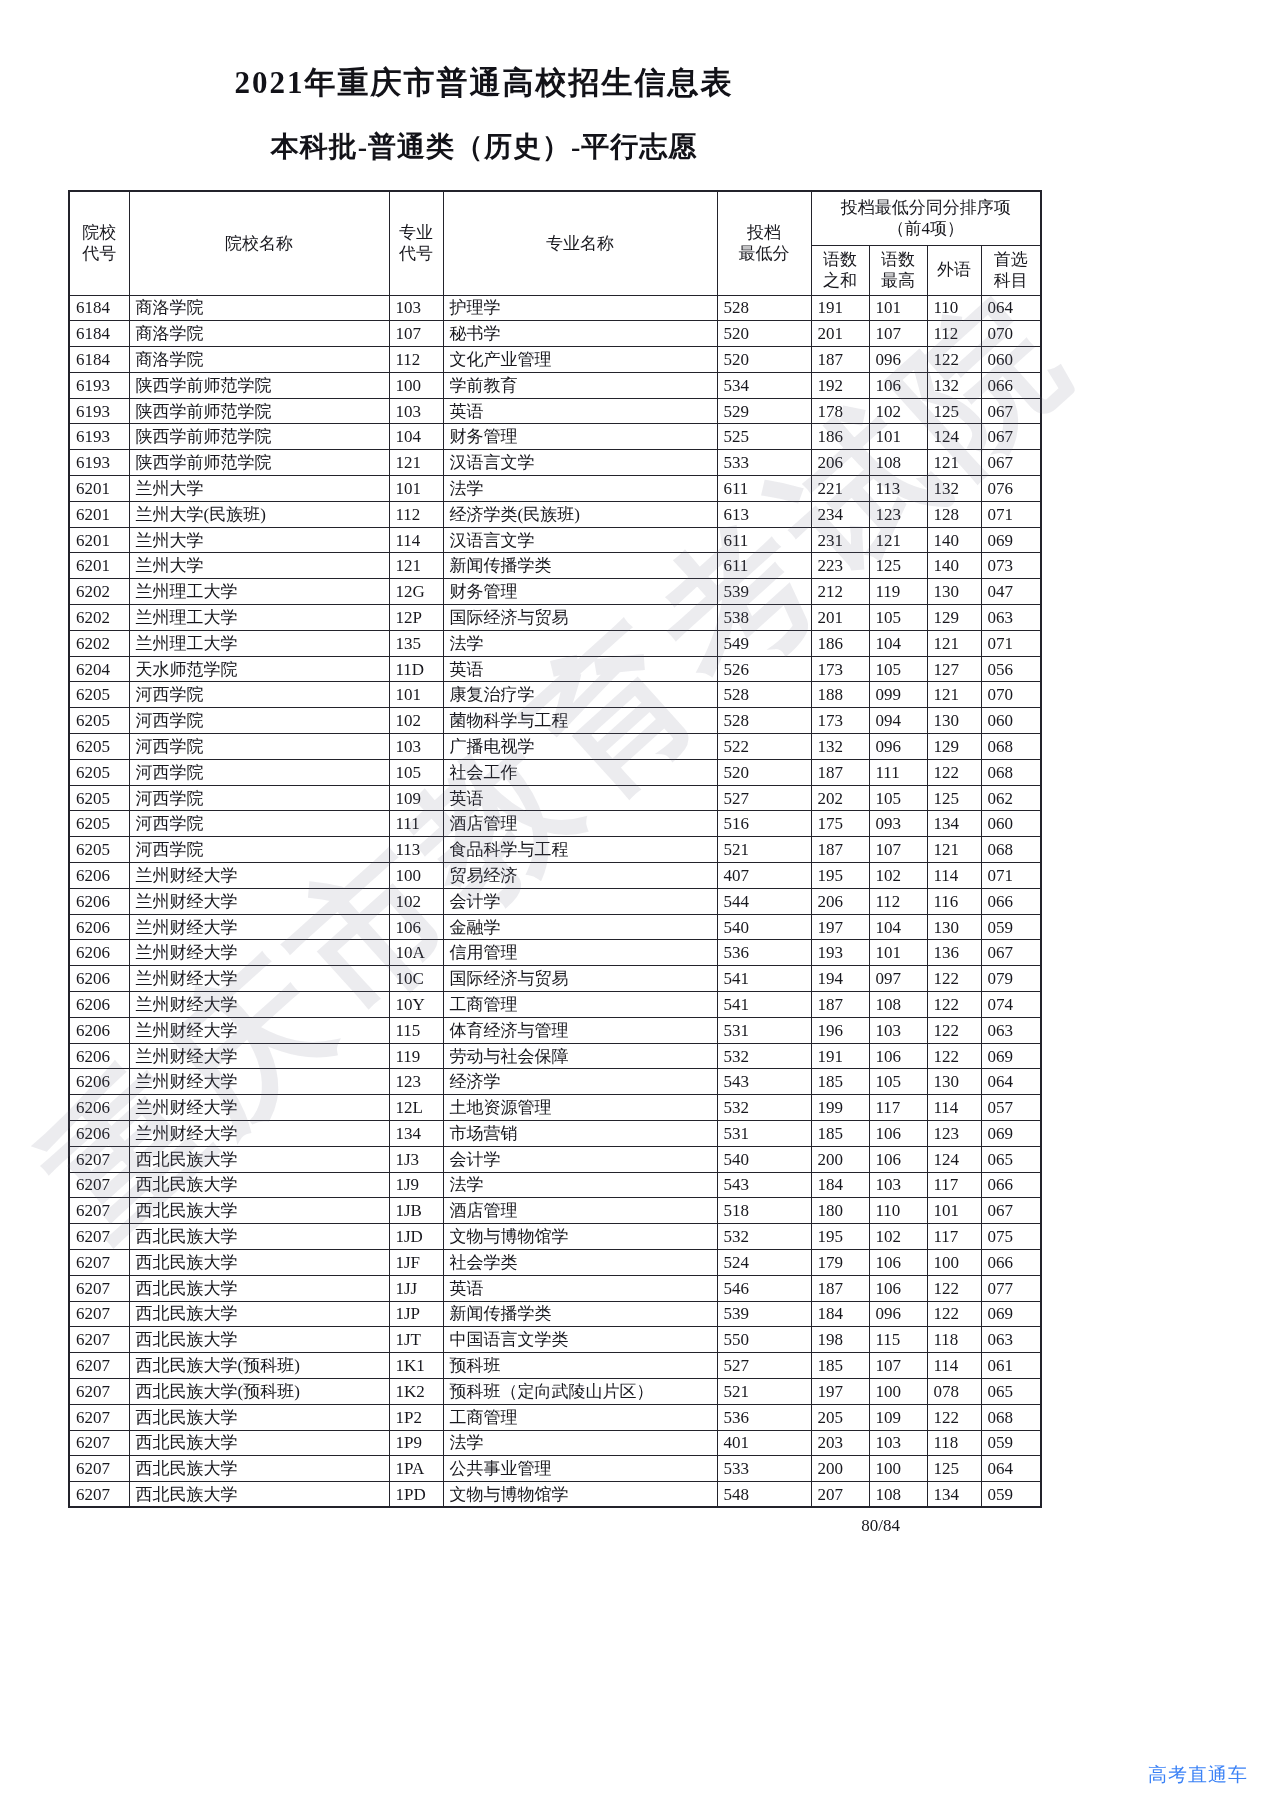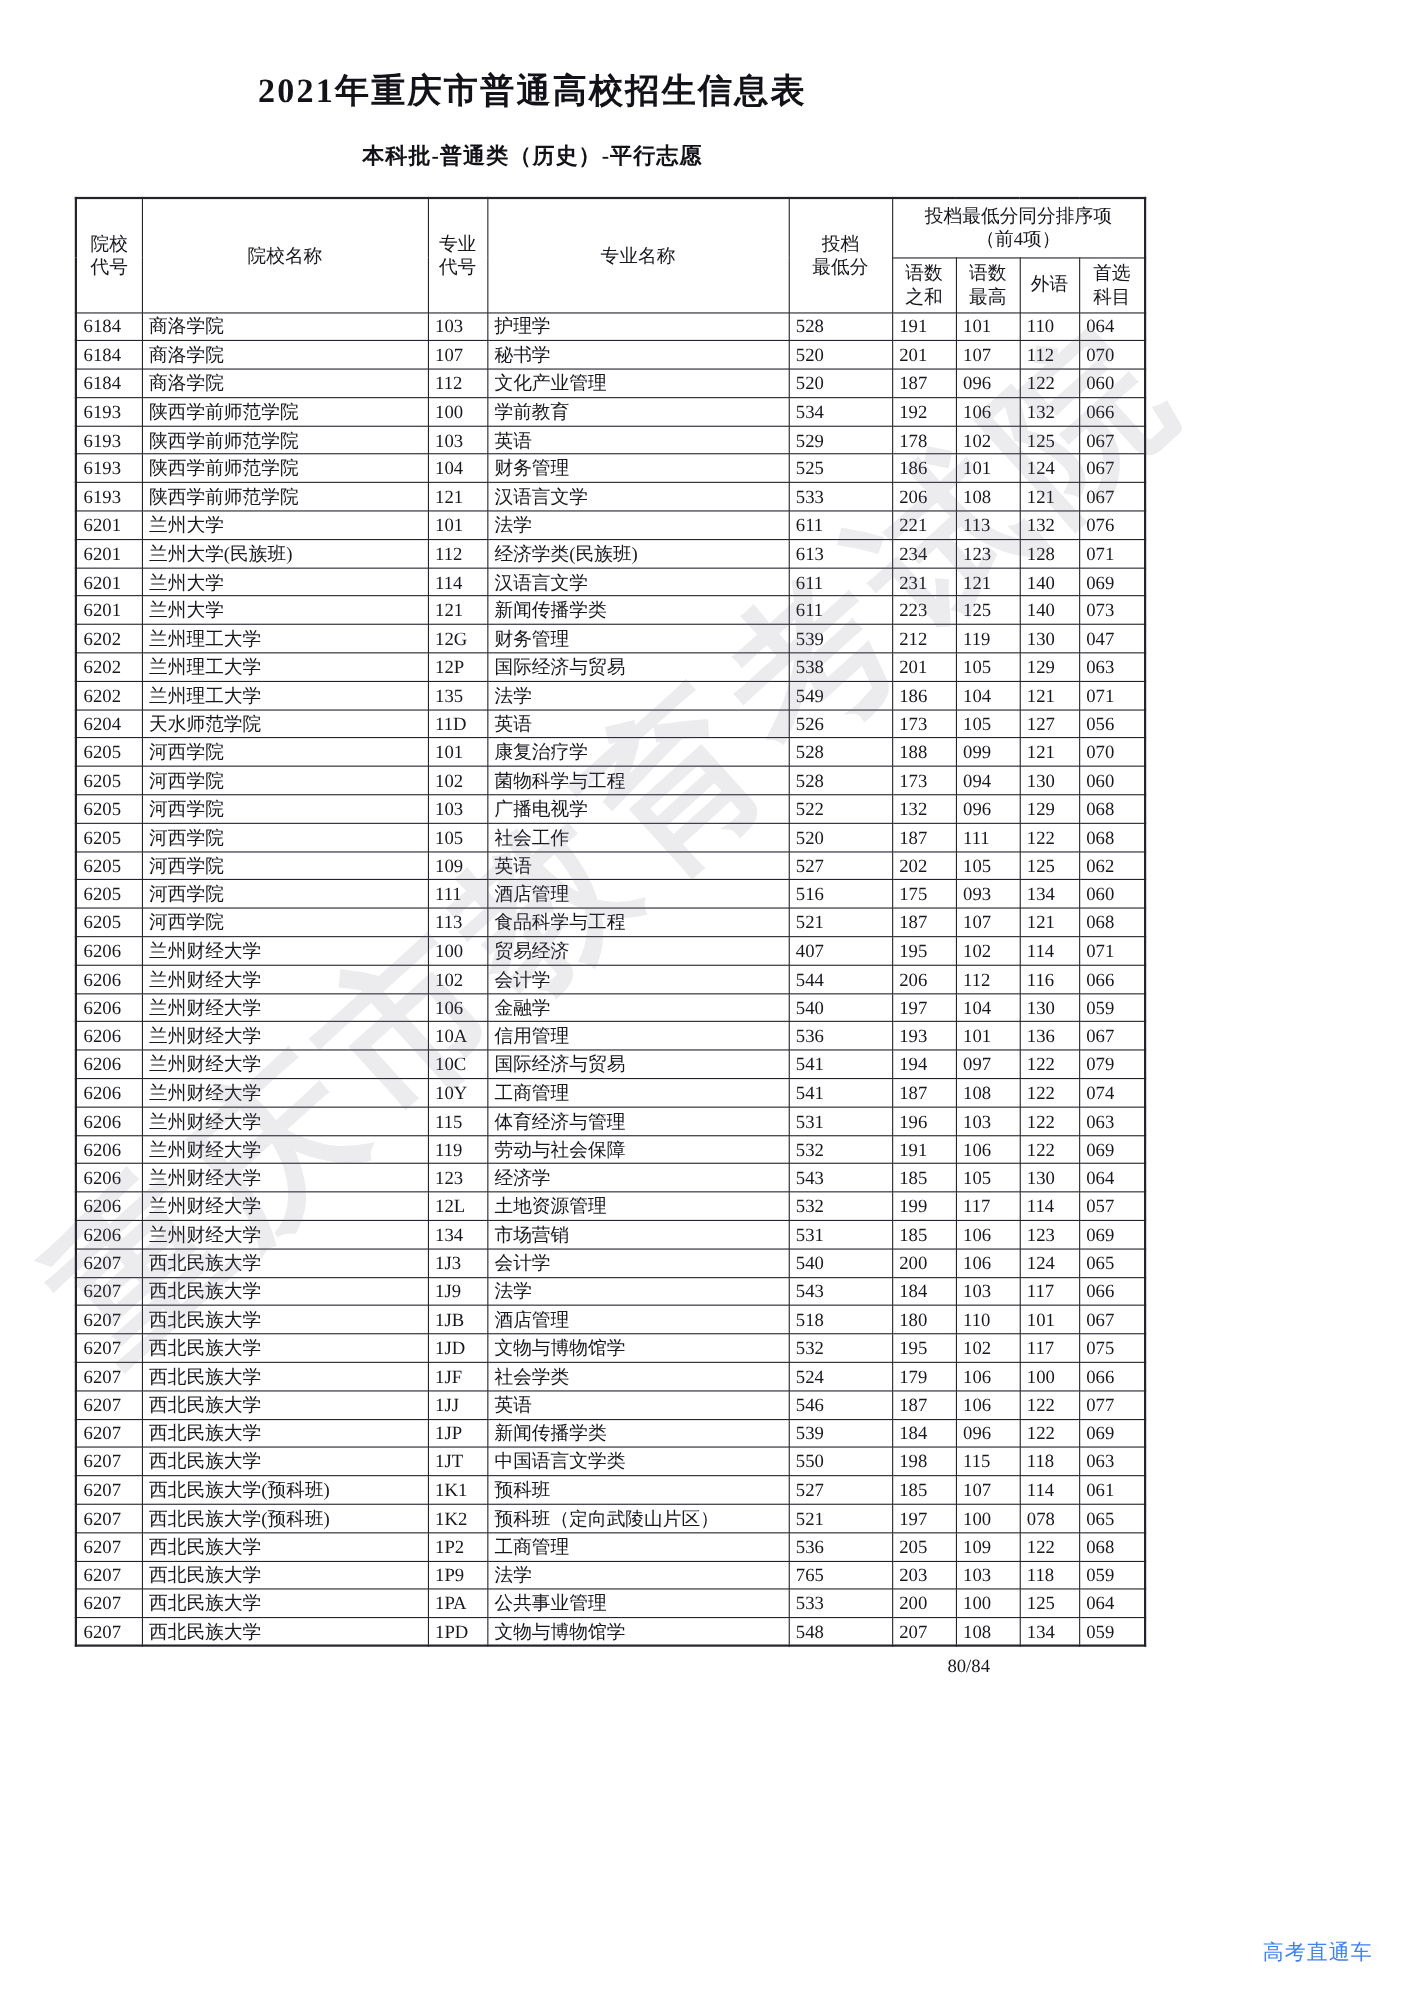--- a/index.html
+++ b/index.html
@@ -22,21 +22,21 @@
     margin-top: 62px;
     text-align: center;
     font-size: 31px;
     font-weight: bold;
     letter-spacing: 2px;
     color: #121218;
   }
   .page-subtitle {
     margin-top: 24px;
     text-align: center;
-    font-size: 20px;
+    font-size: 28px;
     font-weight: bold;
     letter-spacing: 1px;
     color: #121218;
   }
   table.admission {
     margin-top: 24px;
     width: 972px;
     border-collapse: collapse;
     table-layout: fixed;
     border: 2px solid #23232b;
@@ -621,21 +621,21 @@
           <td>205</td>
           <td>109</td>
           <td>122</td>
           <td>068</td>
         </tr>
         <tr>
           <td>6207</td>
           <td>西北民族大学</td>
           <td>1P9</td>
           <td>法学</td>
-          <td>765</td>
+          <td>401</td>
           <td>203</td>
           <td>103</td>
           <td>118</td>
           <td>059</td>
         </tr>
         <tr>
           <td>6207</td>
           <td>西北民族大学</td>
           <td>1PA</td>
           <td>公共事业管理</td>

